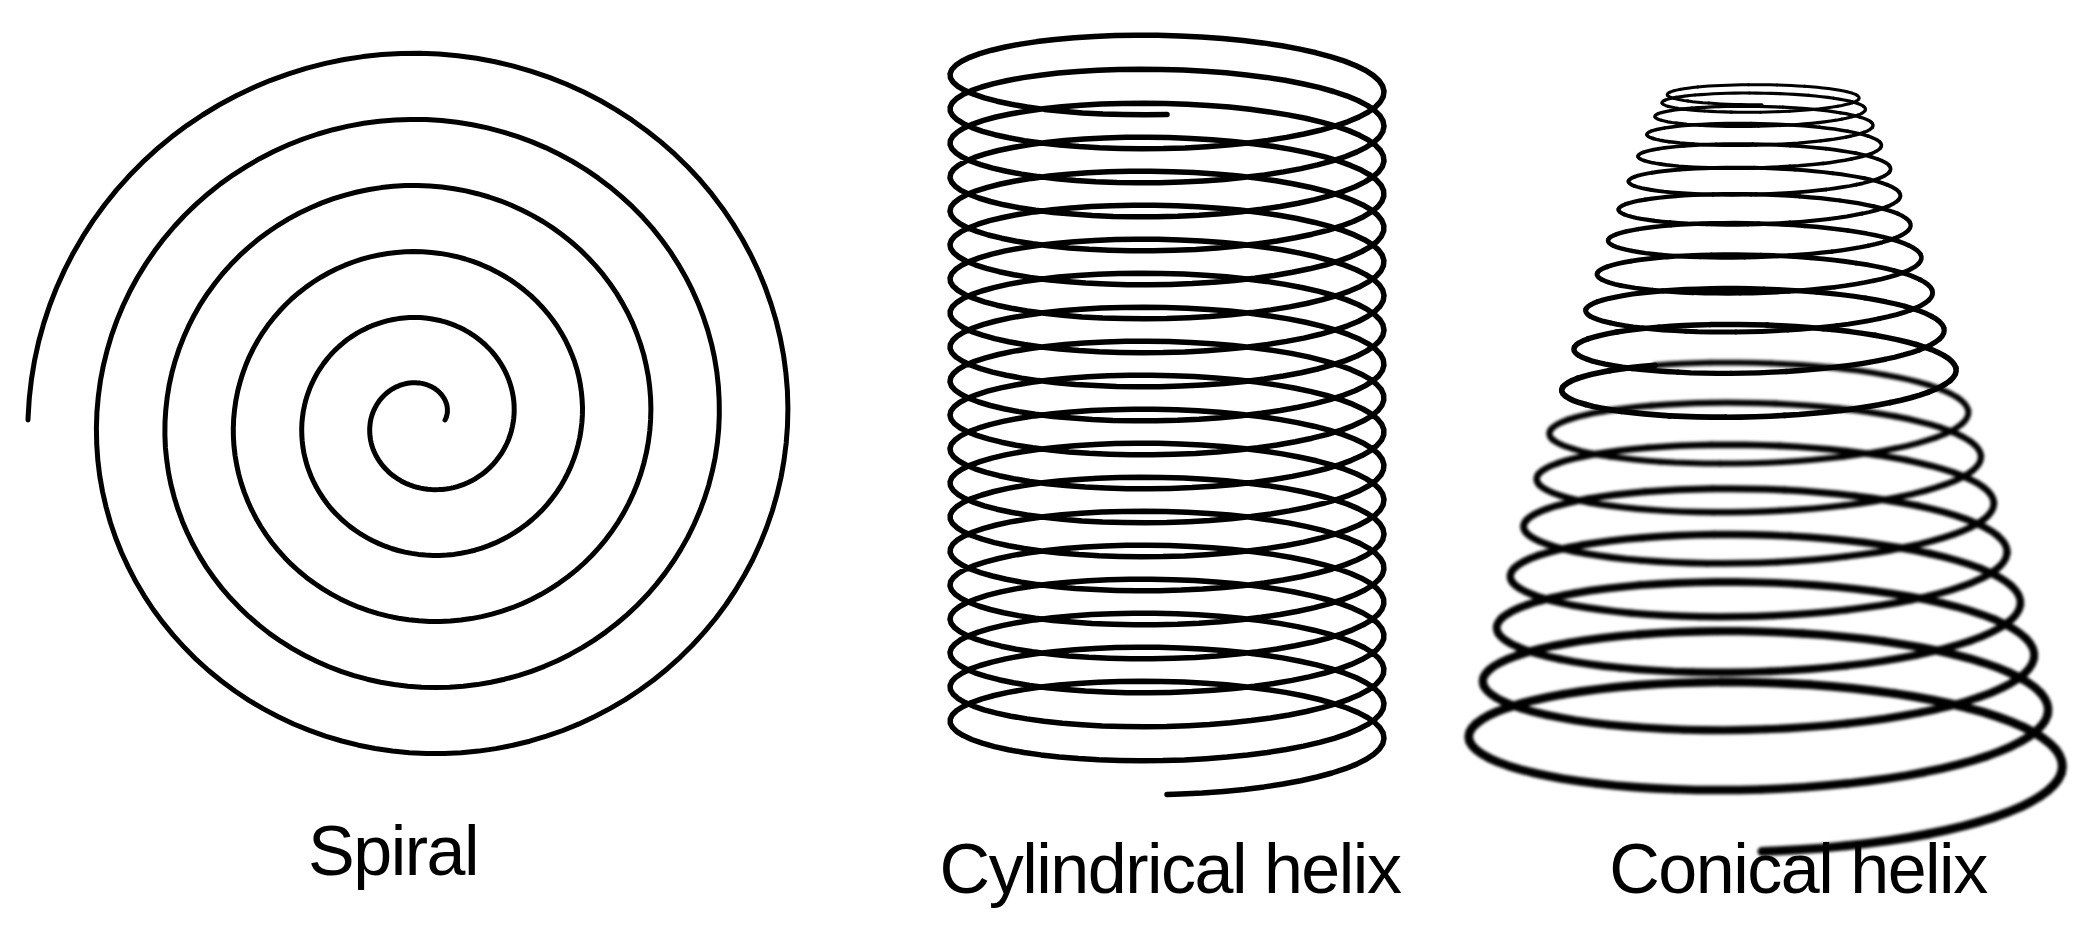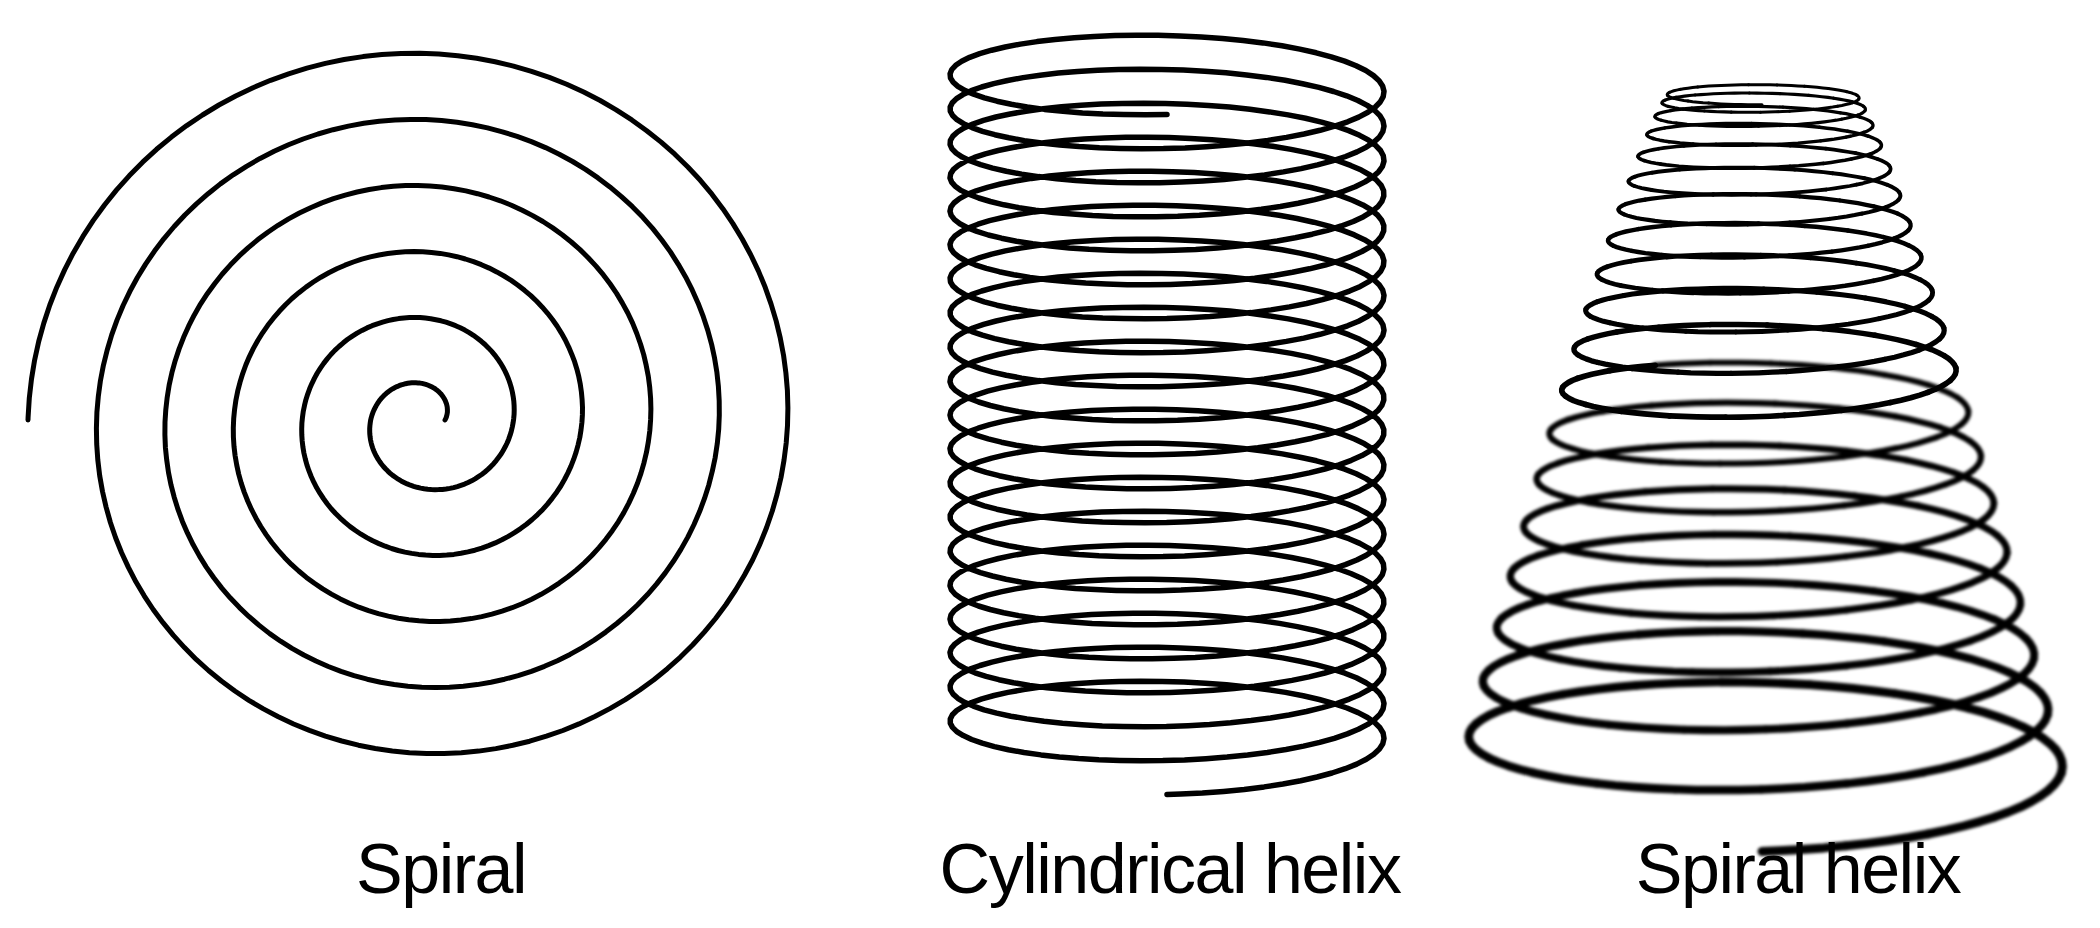--- a/index.html
+++ b/index.html
@@ -438,16 +438,16 @@
           <path d="M2055.4 749.1 L2059.4 755.0 L2061.7 760.9 L2062.4 766.8 L2061.4 772.8" stroke="#000000" stroke-width="8.88" fill="none" stroke-linecap="round" stroke-linejoin="round"></path>
           <path d="M2061.4 772.8 L2058.7 778.7 L2054.3 784.5 L2048.3 790.3 L2040.6 796.0" stroke="#000000" stroke-width="8.90" fill="none" stroke-linecap="round" stroke-linejoin="round"></path>
           <path d="M2040.6 796.0 L2031.4 801.5 L2020.7 806.9 L2008.5 812.0 L1994.9 816.9" stroke="#000000" stroke-width="8.92" fill="none" stroke-linecap="round" stroke-linejoin="round"></path>
           <path d="M1994.9 816.9 L1979.9 821.6 L1963.7 826.0 L1946.4 830.2 L1928.0 834.0" stroke="#000000" stroke-width="8.95" fill="none" stroke-linecap="round" stroke-linejoin="round"></path>
           <path d="M1928.0 834.0 L1908.7 837.5 L1888.5 840.6 L1867.5 843.4 L1846.0 845.8" stroke="#000000" stroke-width="8.97" fill="none" stroke-linecap="round" stroke-linejoin="round"></path>
           <path d="M1846.0 845.8 L1823.9 847.9 L1801.5 849.5 L1778.9 850.8 L1762.0 851.4" stroke="#000000" stroke-width="8.99" fill="none" stroke-linecap="round" stroke-linejoin="round"></path>
         </g>
       </g>
   </svg>
 
-  <div class="fig-label" style="left: 393px; top: 834px; margin-left: 48px;">Spiral</div>
+  <div class="fig-label" style="left: 393px; top: 816px;">Spiral</div>
   <div class="fig-label" style="left: 1170px; top: 834px; text-align: right;">Cylindrical helix</div>
-  <div class="fig-label" style="left: 1798px; top: 834px;">Spiral helix</div>
+  <div class="fig-label" style="left: 1798px; top: 834px;">Conical helix</div>
 </div>
 
 </body></html>

